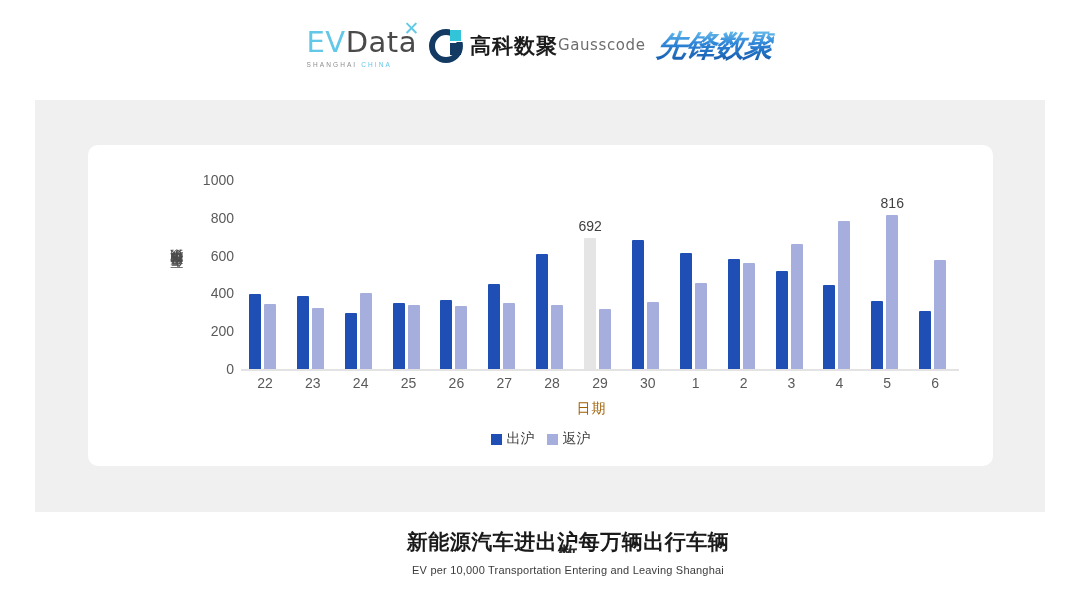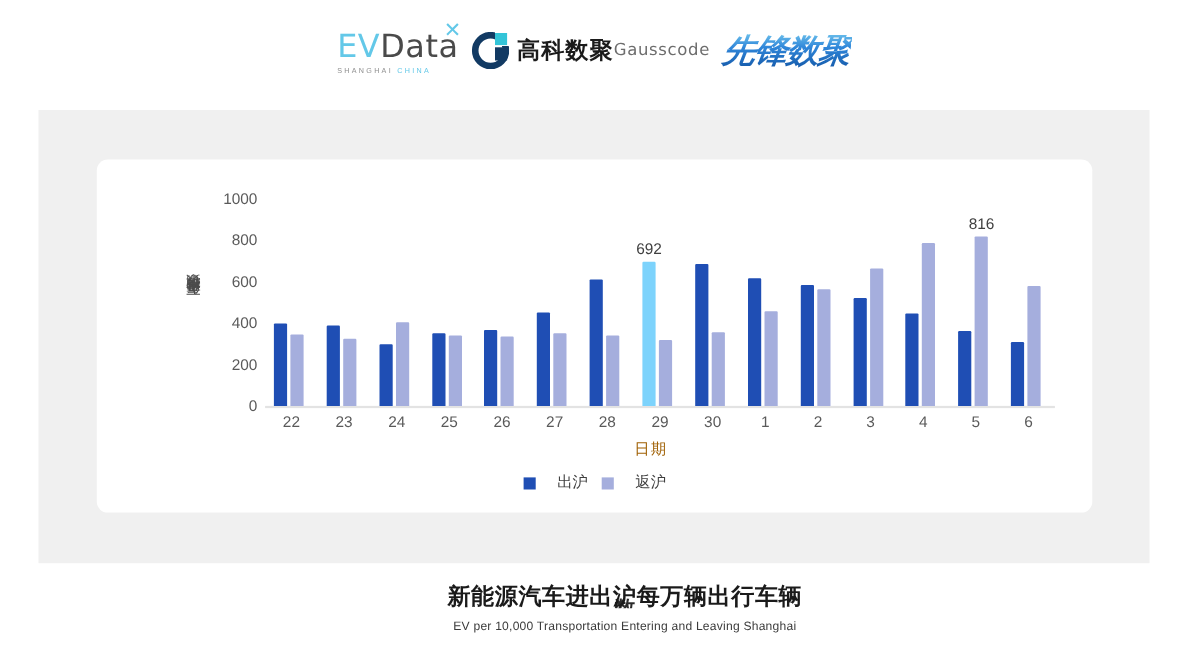--- a/index.html
+++ b/index.html
@@ -233,21 +233,21 @@
     left: 0; top: 285px;
     width: 905px;
     display: flex;
     align-items: center;
     justify-content: center;
     gap: 12px;
     font-size: 14px;
     color: #3f3f3f;
     font-family: "DejaVu Sans", sans-serif;
   }
-  .legend-item { display: flex; align-items: center; gap: 20px; }
+  .legend-item { display: flex; align-items: center; gap: 5px; }
   .legend-swatch { width: 11px; height: 11px; display: inline-block; }
 
   
   #caption {
     position: absolute;
     left: 0; top: 528px;
     width: 1080px;
     text-align: center;
     padding-left: 28px;
   }
@@ -351,21 +351,21 @@
         </div>
         <div class="group" style="left: 239.333px; width: 47.8667px;">
           <div class="bar s1" style="height: 85.428px; background: rgb(31, 78, 180);"></div>
           <div class="bar s2" style="height: 65.583px; background: rgb(165, 174, 221);"></div>
         </div>
         <div class="group" style="left: 287.2px; width: 47.8667px;">
           <div class="bar s1" style="height: 114.723px; background: rgb(31, 78, 180);"></div>
           <div class="bar s2" style="height: 64.071px; background: rgb(165, 174, 221);"></div>
         </div>
         <div class="group" style="left: 335.067px; width: 47.8667px;">
-          <div class="bar s1" style="height: 130.788px; background: #7dd3fc; margin-top: 32px;">
+          <div class="bar s1" style="height: 130.788px; background: #e5e5e5; margin-top: 32px;">
             <div class="bar-label" style="top: -4px;">692</div>
           </div>
           <div class="bar s2" style="height: 59.724px; background: rgb(165, 174, 221);"></div>
         </div>
         <div class="group" style="left: 382.933px; width: 47.8667px;">
           <div class="bar s1" style="height: 128.52px; background: rgb(31, 78, 180);"></div>
           <div class="bar s2" style="height: 67.284px; background: rgb(165, 174, 221);"></div>
         </div>
         <div class="group" style="left: 430.8px; width: 47.8667px;">
           <div class="bar s1" style="height: 115.857px; background: rgb(31, 78, 180);"></div>

